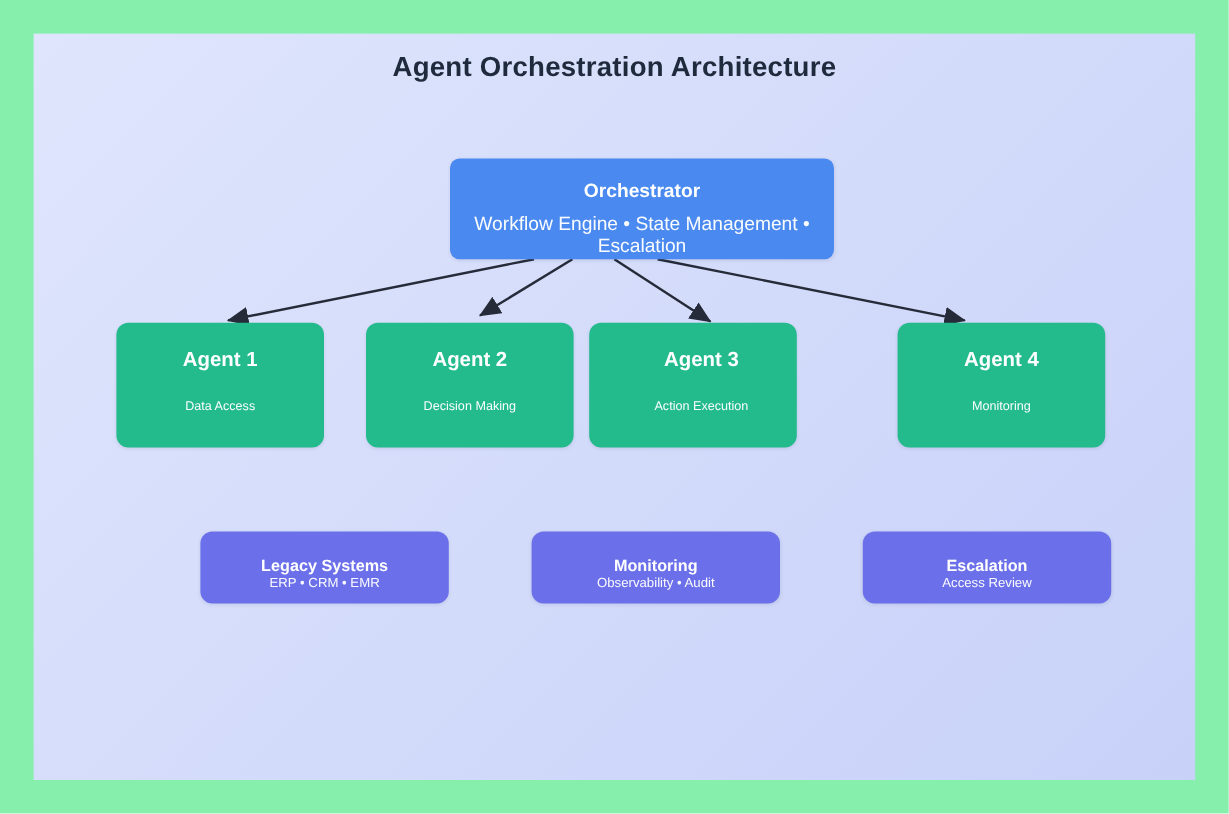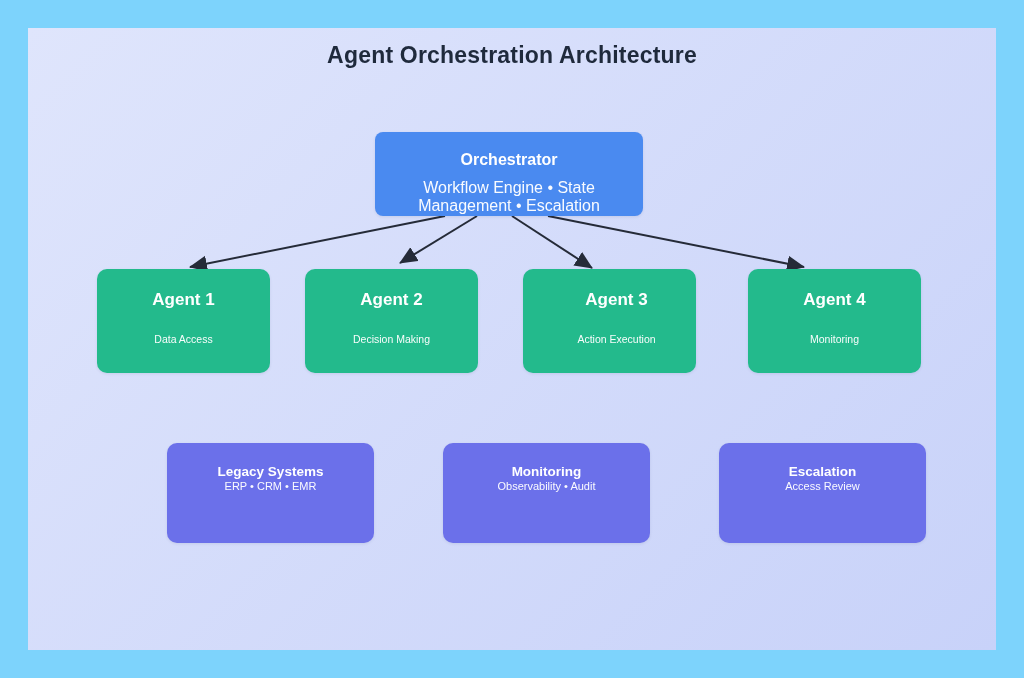--- a/index.html
+++ b/index.html
@@ -5,21 +5,21 @@
   html, body {
     margin: 0;
     padding: 0;
     background: #ffffff;
     font-family: "Liberation Sans", sans-serif;
   }
   .stage {
     position: relative;
     width: 1024px;
     height: 678px;
-    background: #7dd3fc;
+    background: #86efac;
     overflow: hidden;
     text-decoration: underline;
   }
   .panel {
     position: absolute;
     left: 28px;
     top: 28px;
     width: 968px;
     height: 622px;
     background: linear-gradient(135deg, var(--panel-top, #dfe5fc) 0%, var(--panel-bottom, #c8d2f9) 100%);
@@ -52,46 +52,46 @@
   }
   .node-title {
     font-weight: bold;
   }
   .node-sub {
     color: rgba(255, 255, 255, 0.97);
   }
   .orchestrator {
     left: 375px;
     top: 132px;
-    width: 268px;
+    width: 320px;
     height: 84px;
     border-radius: 8px;
     background: var(--orchestrator-fill, #4a8af0);
     padding-top: 18px;
   }
   .orchestrator .node-title { font-size: 16px; line-height: 20px; }
   .orchestrator .node-sub   { font-size: 16px; margin-top: 9px; }
   .agent {
     top: 269px;
     width: 173px;
     height: 104px;
     border-radius: 10px;
     background: var(--agent-fill, #23ba8c);
     padding-top: 21px;
   }
   .agent .node-title { font-size: 17px; line-height: 19px; }
   .agent .node-sub   { font-size: 10.5px; margin-top: 24px; }
   .agent-1 { left: 97px; }
   .agent-2 { left: 305px; }
-  .agent-3 { left: 523px; padding-left: 14px; }
+  .agent-3 { left: 491px; padding-left: 14px; }
   .agent-4 { left: 748px; }
   .system {
     top: 443px;
     width: 207px;
-    height: 100px;
+    height: 60px;
     border-radius: 10px;
     background: var(--system-fill, #6b70ea);
     padding-top: 20px;
   }
   .system .node-title { font-size: 13.5px; line-height: 17px; }
   .system .node-sub   { font-size: 11px; margin-top: 0; }
   .system-1 { left: 167px; }
   .system-2 { left: 443px; }
   .system-3 { left: 719px; }
   .arrow-line {

